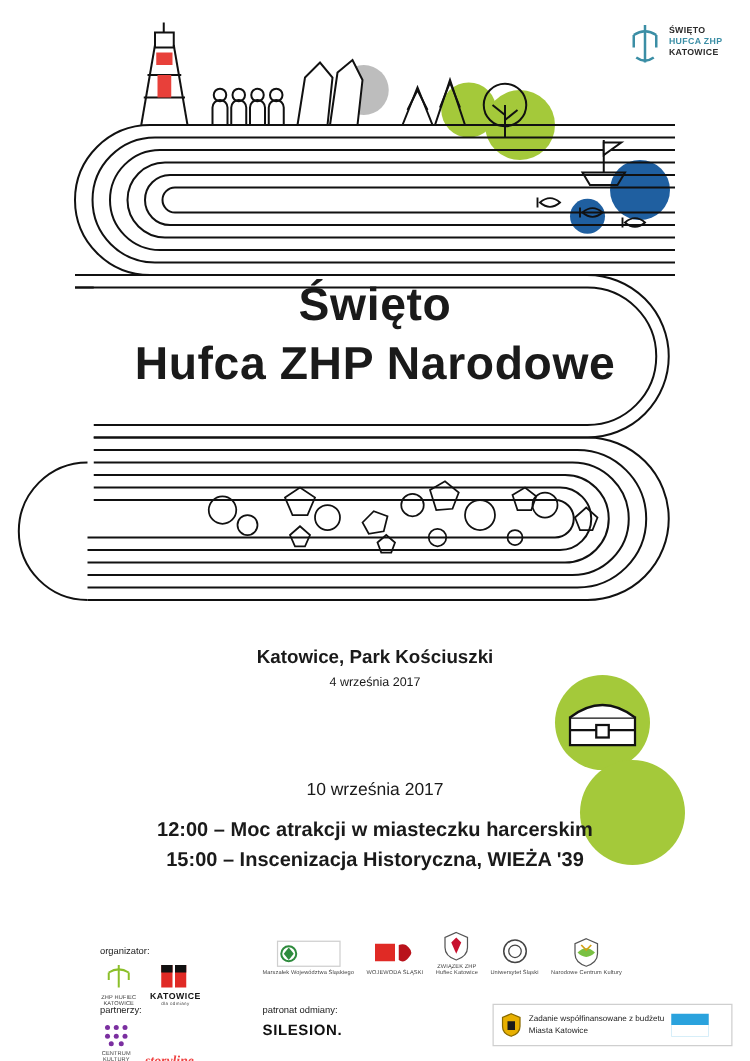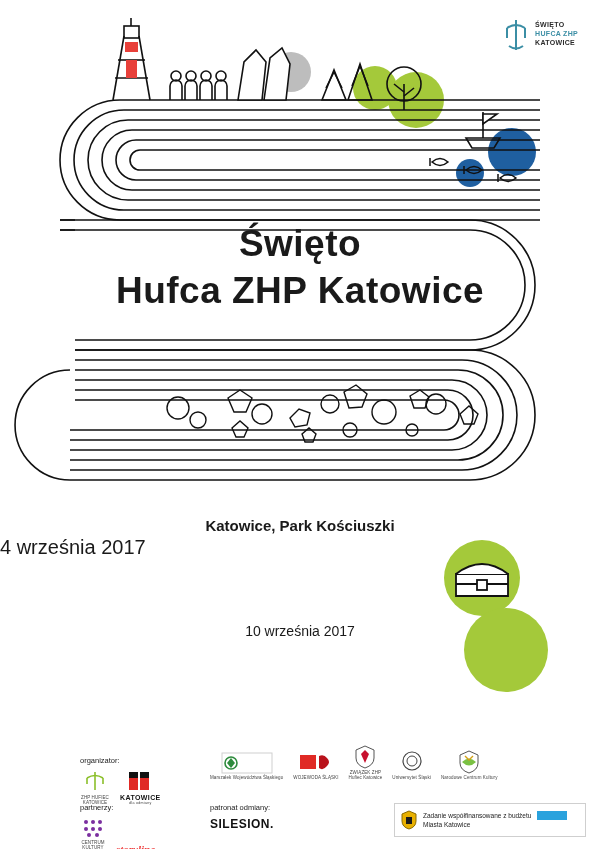--- a/index.html
+++ b/index.html
@@ -31,21 +31,21 @@
   .title-block{
     position:absolute;top:222px;left:0;width:600px;
     text-align:center;
   }
   .title-1{font-size:37px;font-weight:bold;letter-spacing:.5px;line-height:44px;}
   .title-2{font-size:37px;font-weight:bold;letter-spacing:.5px;line-height:50px;}
 
   
   .program{position:absolute;top:516px;left:0;width:600px;}
   .prog-place{font-size:15px;font-weight:bold;text-align:center;line-height:20px;}
-  .prog-date{font-size:20px;text-align:left;line-height:20px;margin-top:1px;}
+  .prog-date{font-size:10px;text-align:center;line-height:20px;margin-top:1px;}
   .prog-line{font-size:16px;font-weight:bold;text-align:center;line-height:24px;}
   .prog-date2{font-size:14px;text-align:center;line-height:20px;margin-top:36px;}
   .sp1{height:14px;}
   .sp2{height:14px;}
   .sp3{height:12px;}
 
   
   .footer{position:absolute;left:0;top:735px;width:600px;height:114px;}
   .f-label{font-size:7.5px;color:#222;margin-top:16px;}
   .col-a{position:absolute;left:80px;top:5px;}
@@ -202,41 +202,43 @@
     </div>
     <div class="brand-text">
       <div>ŚWIĘTO</div>
       <div class="l2">HUFCA ZHP</div>
       <div>KATOWICE</div>
     </div>
   </div>
 
   <div class="title-block">
     <div class="title-1">Święto</div>
-    <div class="title-2">Hufca ZHP Katowice</div>
+    <div class="title-2">Hufca ZHP Narodowe</div>
   </div>
 
   <svg style="position:absolute;left:430px;top:540px;" width="130" height="160" viewBox="0 0 130 160" xmlns="http://www.w3.org/2000/svg">
     <circle cx="52" cy="38" r="38" fill="#a4c93a"></circle>
     <circle cx="76" cy="110" r="42" fill="#a4c93a"></circle>
     <g stroke="#111" stroke-width="1.8" fill="#ffffff">
       <path d="M26 34 h52 v22 h-52 z"></path>
       <path d="M26 34 q26 -20 52 0"></path>
       <line x1="26" y1="44" x2="78" y2="44"></line>
       <rect x="47" y="40" width="10" height="10"></rect>
     </g>
   </svg>
 
   <div class="program">
     <div class="prog-place">Katowice, Park Kościuszki</div>
     <div class="prog-date">4 września 2017</div>
     <div class="sp1"></div>
     <div class="sp2"></div>
     <div class="prog-date2">10 września 2017</div>
     <div class="sp3"></div>
+    <div class="prog-line">12:00 – Moc atrakcji w miasteczku harcerskim</div>
+    <div class="prog-line">15:00 – Inscenizacja Historyczna, WIEŻA '39</div>
   </div>
 
   <div class="footer">
 
     <div class="col-a">
       <div class="f-label">organizator:</div>
       <div class="logorow">
         <div class="lg">
           <svg width="30" height="24" viewBox="0 0 30 24" xmlns="http://www.w3.org/2000/svg">
             <g stroke="#8bbf2a" stroke-width="1.6" fill="none">

